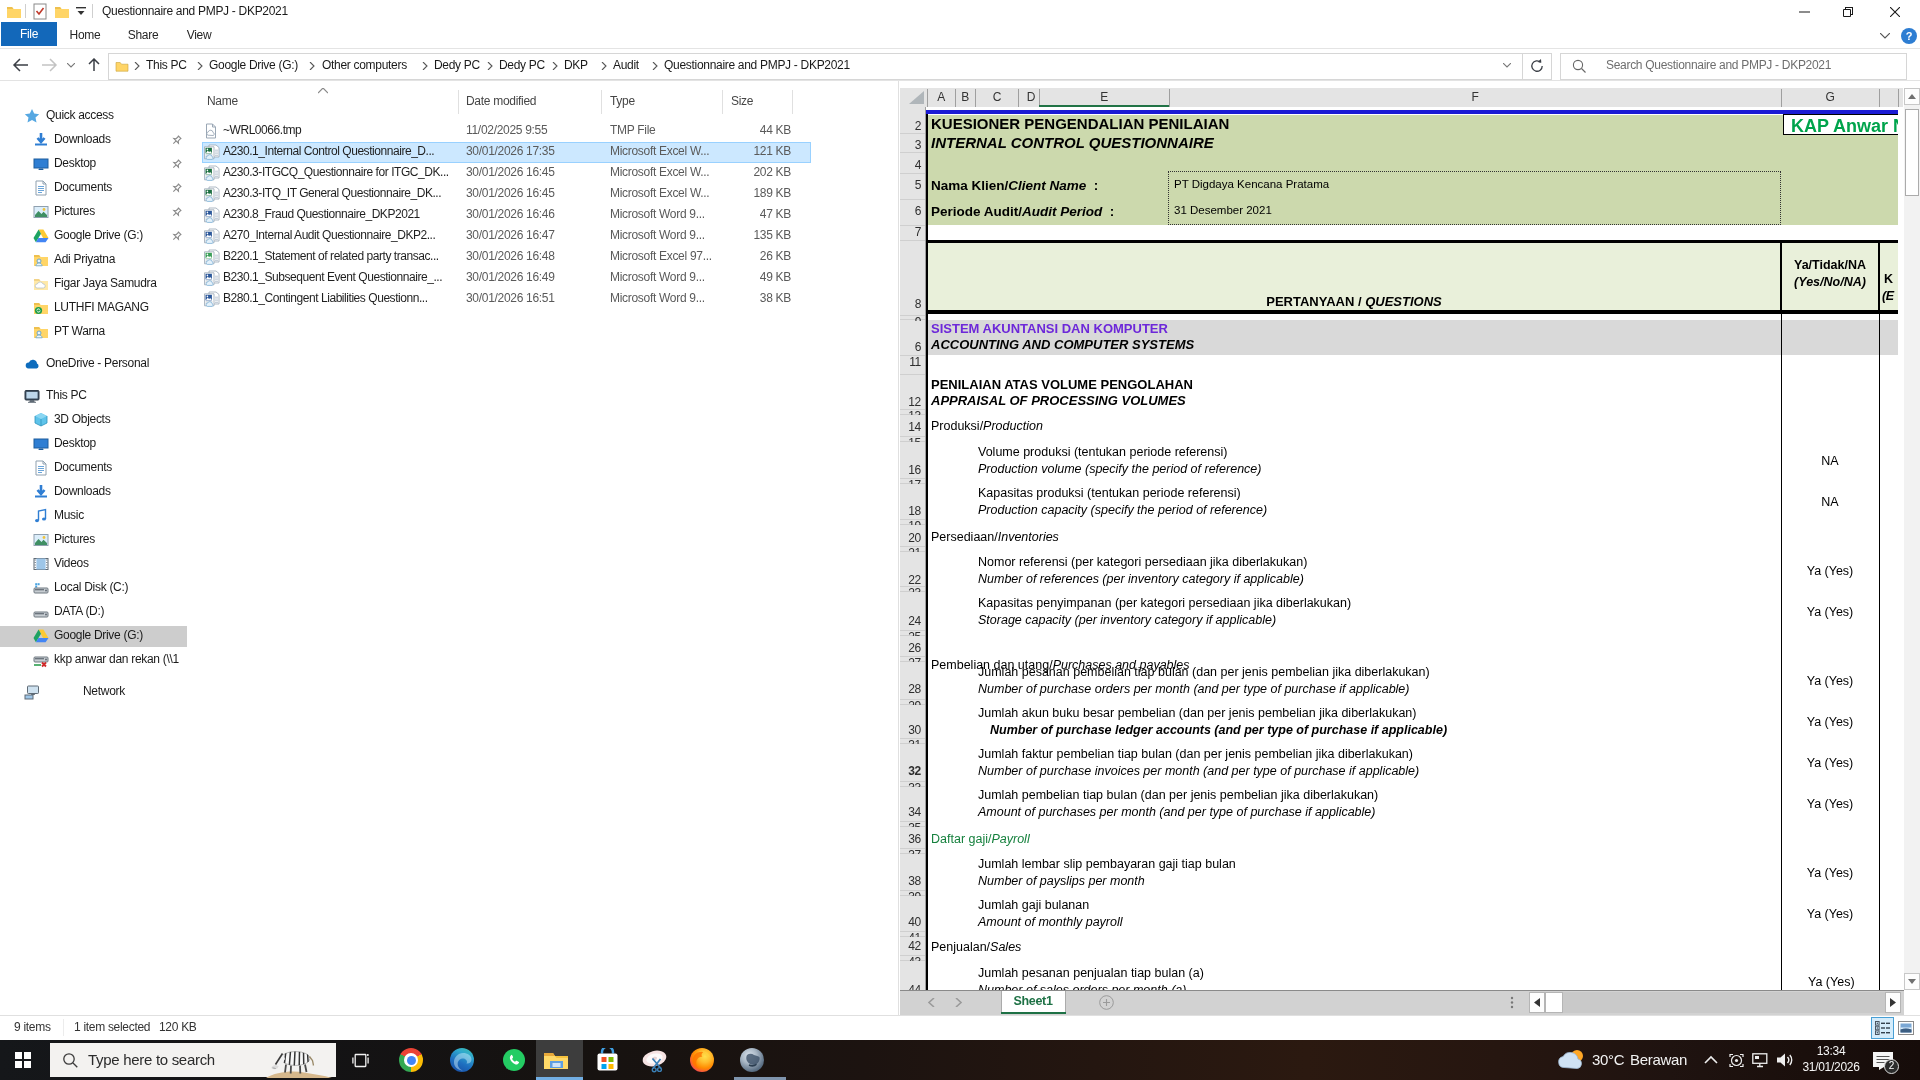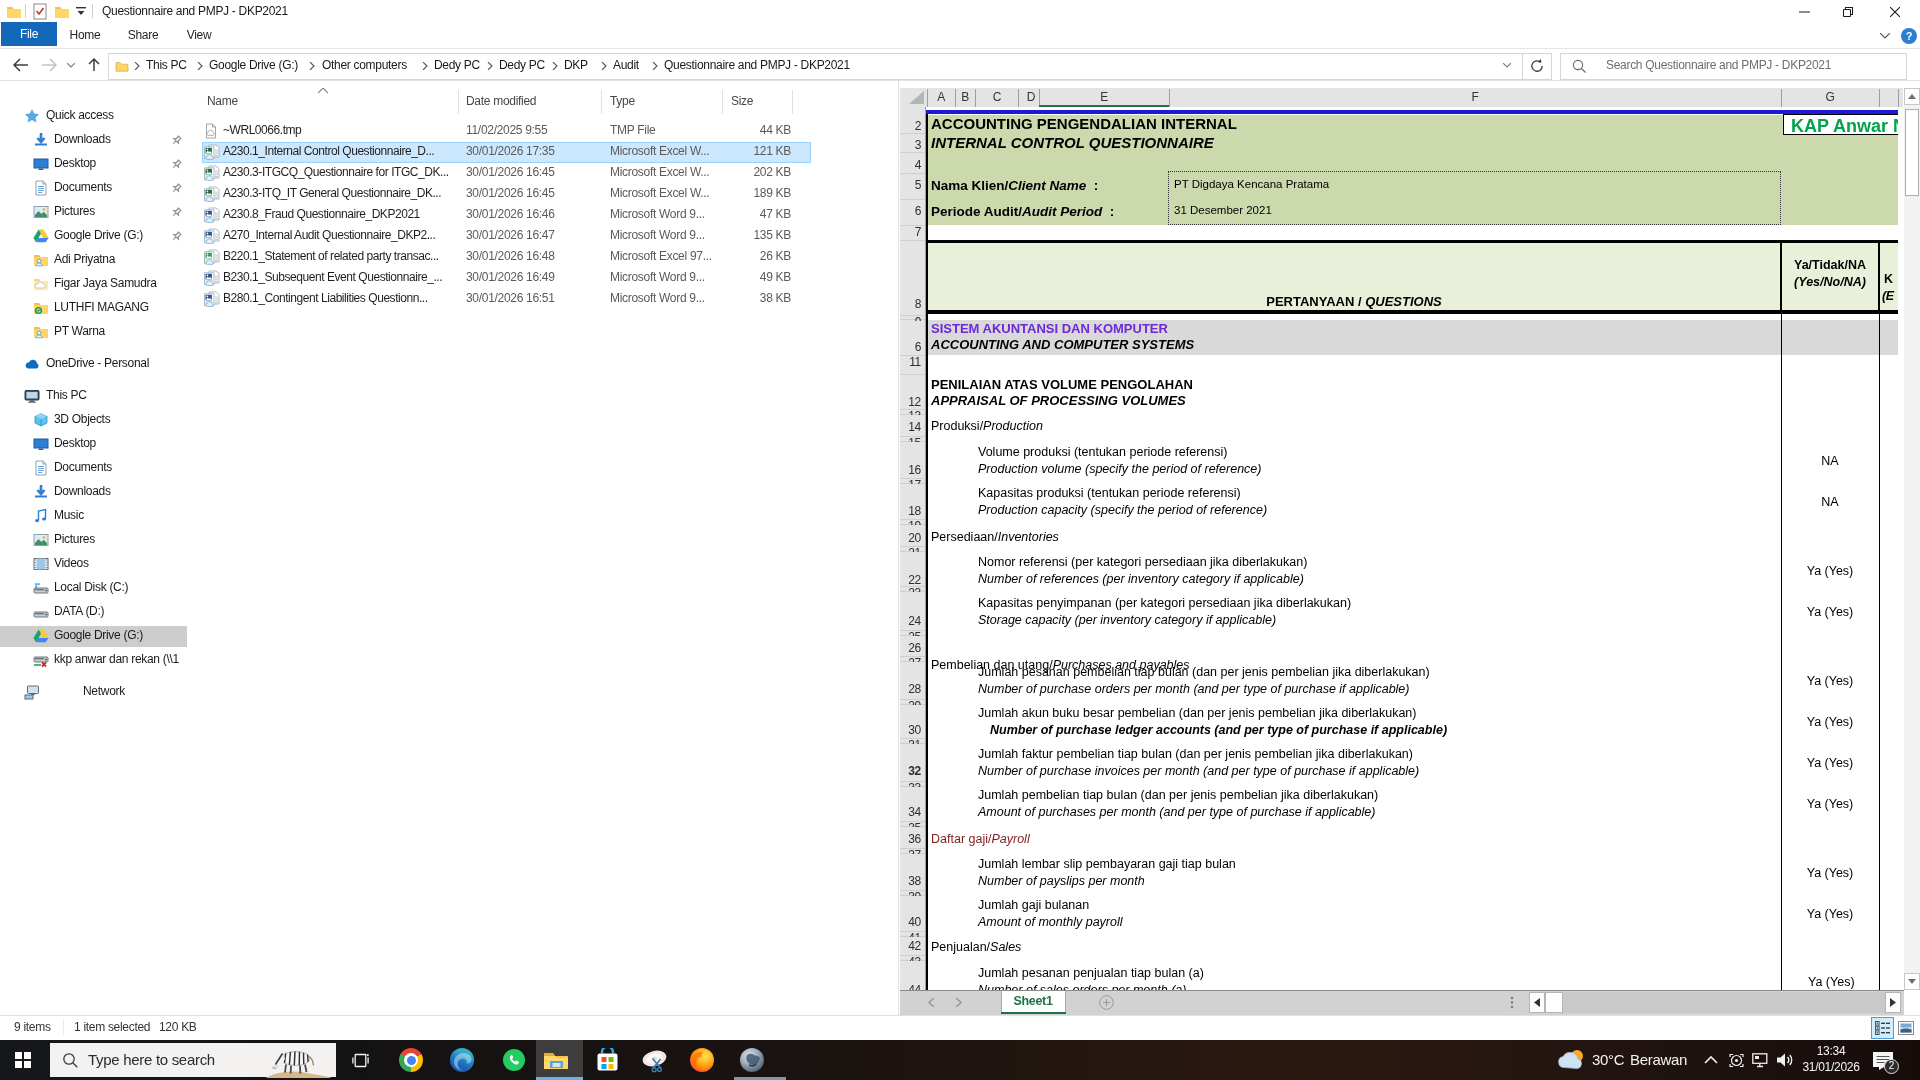--- a/index.html
+++ b/index.html
@@ -603,21 +603,21 @@
 <div class="a" style="left:926px;top:240px;width:972px;height:3px;background:#000;"></div>
 <div class="a" style="left:926px;top:310px;width:972px;height:4px;background:#000;"></div>
 <div class="a" style="left:928px;top:320px;width:970px;height:35px;background:#d9d9d9;"></div>
 <div class="a" style="left:1781px;top:240px;width:1px;height:750px;background:#000;"></div>
 <div class="a" style="left:1879px;top:240px;width:1px;height:750px;background:#000;"></div>
 <div class="a" style="left:1780px;top:240px;width:2px;height:74px;background:#000;"></div>
 <div class="a" style="left:1878px;top:240px;width:2px;height:74px;background:#000;"></div>
 <div class="a" style="left:1783px;top:114px;width:115px;height:21px;background:#fff;border-top:1px solid #000;border-bottom:1px solid #000;border-left:1px solid #000;box-sizing:border-box;overflow:hidden;">
       <div style="position:absolute;left:7px;top:1px;font-size:18px;font-weight:bold;color:#00a44c;white-space:nowrap;letter-spacing:0;">KAP Anwar N</div>
     </div>
-<div class="tx" style="left:931px;top:115.8px;font-size:15px;color:#000;font-weight:bold;font-style:normal;letter-spacing:0;">ACCOUNTING PENGENDALIAN INTERNAL</div>
+<div class="tx" style="left:931px;top:115.8px;font-size:15px;color:#000;font-weight:bold;font-style:normal;letter-spacing:0;">KUESIONER PENGENDALIAN PENILAIAN</div>
 <div class="tx" style="left:931px;top:134.8px;font-size:15px;color:#000;font-weight:bold;font-style:italic;letter-spacing:0;">INTERNAL CONTROL QUESTIONNAIRE</div>
 <div class="tx" style="left:931px;top:178.6px;font-size:13.5px;font-weight:bold;color:#000;letter-spacing:0;">Nama Klien/<i>Client Name</i>&nbsp; :</div>
 <div class="tx" style="left:931px;top:204.6px;font-size:13.5px;font-weight:bold;color:#000;letter-spacing:0;">Periode Audit/<i>Audit Period</i>&nbsp; :</div>
 <div class="tx" style="left:1174px;top:178.7px;font-size:11.5px;color:#000;font-weight:normal;font-style:normal;letter-spacing:0;">PT Digdaya Kencana Pratama</div>
 <div class="tx" style="left:1174px;top:204.7px;font-size:11.5px;color:#000;font-weight:normal;font-style:normal;letter-spacing:0;">31 Desember 2021</div>
 <div class="tx" style="left:1354px;top:294.9px;transform:translateX(-50%);font-size:13px;color:#000;font-weight:bold;font-style:normal;letter-spacing:0;">PERTANYAAN / <i>QUESTIONS</i></div>
 <div class="tx" style="left:1830px;top:259.1px;transform:translateX(-50%);font-size:12.5px;color:#000;font-weight:bold;font-style:normal;letter-spacing:0;">Ya/Tidak/NA</div>
 <div class="tx" style="left:1830px;top:276.1px;transform:translateX(-50%);font-size:12.5px;color:#000;font-weight:bold;font-style:italic;letter-spacing:0;">(Yes/No/NA)</div>
 <div class="a" style="left:1880px;top:243px;width:18px;height:65px;overflow:hidden;">
       <div style="position:absolute;left:4px;top:29px;font-size:12.5px;font-weight:bold;color:#000;letter-spacing:0;">K</div>
@@ -647,21 +647,21 @@
 <div class="tx" style="left:1830px;top:675.1px;transform:translateX(-50%);font-size:12.5px;color:#000;font-weight:normal;font-style:normal;letter-spacing:0;">Ya (Yes)</div>
 <div class="tx" style="left:978px;top:707.1px;font-size:12.5px;color:#000;font-weight:normal;font-style:normal;letter-spacing:0;">Jumlah akun buku besar pembelian  (dan per jenis pembelian jika diberlakukan)</div>
 <div class="tx" style="left:978px;top:724.1px;font-size:12.5px;color:#000;font-weight:bold;font-style:italic;letter-spacing:0;margin-left:12px;">Number of purchase ledger accounts (and per type of purchase if applicable)</div>
 <div class="tx" style="left:1830px;top:716.1px;transform:translateX(-50%);font-size:12.5px;color:#000;font-weight:normal;font-style:normal;letter-spacing:0;">Ya (Yes)</div>
 <div class="tx" style="left:978px;top:748.1px;font-size:12.5px;color:#000;font-weight:normal;font-style:normal;letter-spacing:0;">Jumlah faktur pembelian tiap bulan (dan per jenis pembelian jika diberlakukan)</div>
 <div class="tx" style="left:978px;top:765.1px;font-size:12.5px;color:#000;font-weight:normal;font-style:italic;letter-spacing:0;">Number of purchase invoices per month (and per type of purchase if applicable)</div>
 <div class="tx" style="left:1830px;top:757.1px;transform:translateX(-50%);font-size:12.5px;color:#000;font-weight:normal;font-style:normal;letter-spacing:0;">Ya (Yes)</div>
 <div class="tx" style="left:978px;top:789.1px;font-size:12.5px;color:#000;font-weight:normal;font-style:normal;letter-spacing:0;">Jumlah pembelian tiap bulan (dan per jenis pembelian jika diberlakukan)</div>
 <div class="tx" style="left:978px;top:806.1px;font-size:12.5px;color:#000;font-weight:normal;font-style:italic;letter-spacing:0;">Amount of purchases per month (and per type of purchase if applicable)</div>
 <div class="tx" style="left:1830px;top:798.1px;transform:translateX(-50%);font-size:12.5px;color:#000;font-weight:normal;font-style:normal;letter-spacing:0;">Ya (Yes)</div>
-<div class="tx" style="left:931px;top:833.1px;font-size:12.5px;color:#7f1d1d;letter-spacing:0;">Daftar gaji/<i>Payroll</i></div>
+<div class="tx" style="left:931px;top:833.1px;font-size:12.5px;color:#15803d;letter-spacing:0;">Daftar gaji/<i>Payroll</i></div>
 <div class="tx" style="left:978px;top:858.1px;font-size:12.5px;color:#000;font-weight:normal;font-style:normal;letter-spacing:0;">Jumlah lembar slip pembayaran gaji tiap bulan</div>
 <div class="tx" style="left:978px;top:875.1px;font-size:12.5px;color:#000;font-weight:normal;font-style:italic;letter-spacing:0;">Number of payslips per month</div>
 <div class="tx" style="left:1830px;top:867.1px;transform:translateX(-50%);font-size:12.5px;color:#000;font-weight:normal;font-style:normal;letter-spacing:0;">Ya (Yes)</div>
 <div class="tx" style="left:978px;top:899.1px;font-size:12.5px;color:#000;font-weight:normal;font-style:normal;letter-spacing:0;">Jumlah gaji bulanan</div>
 <div class="tx" style="left:978px;top:916.1px;font-size:12.5px;color:#000;font-weight:normal;font-style:italic;letter-spacing:0;">Amount of monthly payroll</div>
 <div class="tx" style="left:1830px;top:908.1px;transform:translateX(-50%);font-size:12.5px;color:#000;font-weight:normal;font-style:normal;letter-spacing:0;">Ya (Yes)</div>
 <div class="tx" style="left:931px;top:941.1px;font-size:12.5px;color:#000;letter-spacing:0;">Penjualan/<i>Sales</i></div>
 <div class="a" style="left:926px;top:965px;width:972px;height:25px;overflow:hidden;">
       <div style="position:absolute;left:52px;top:1px;font-size:12.5px;color:#000;letter-spacing:0;">Jumlah pesanan penjualan tiap bulan (a)</div>
       <div style="position:absolute;left:52px;top:18px;font-size:12.5px;font-style:italic;color:#000;letter-spacing:0;">Number of sales orders per month (a)</div>

